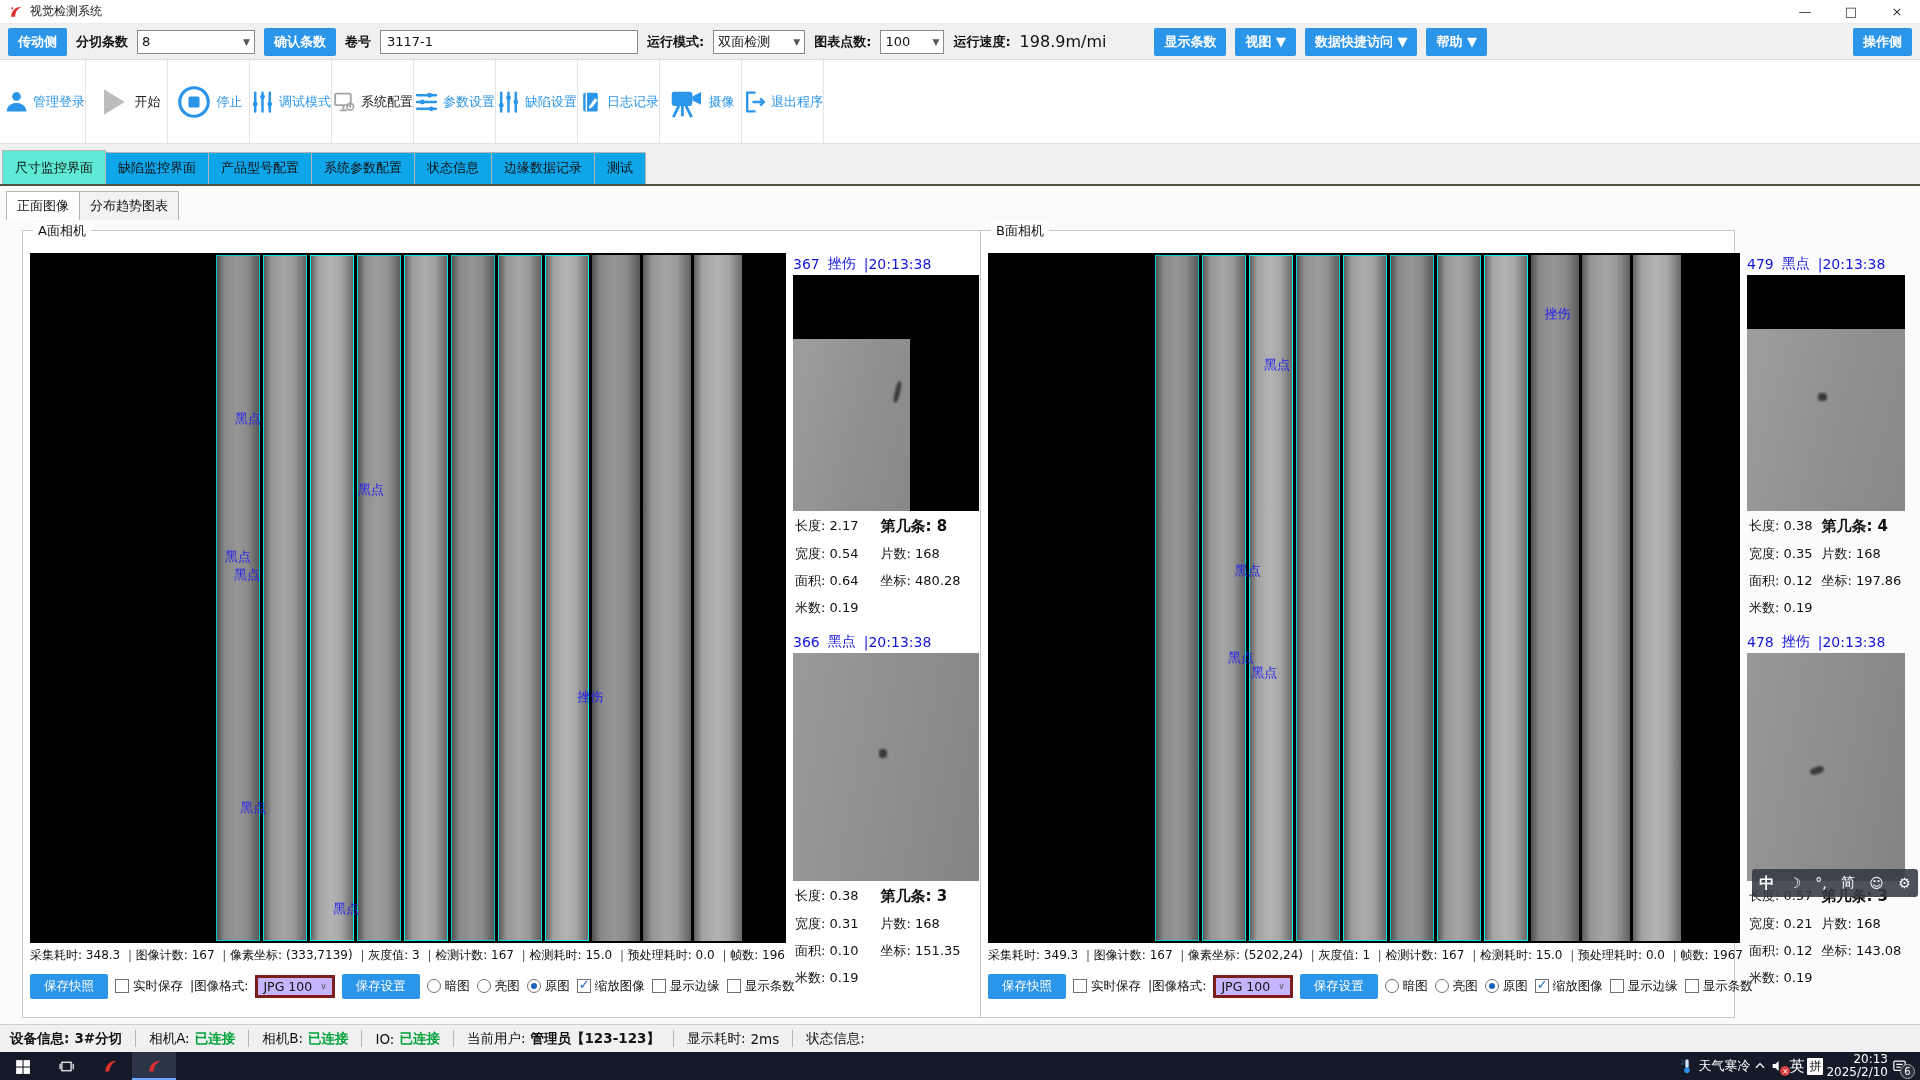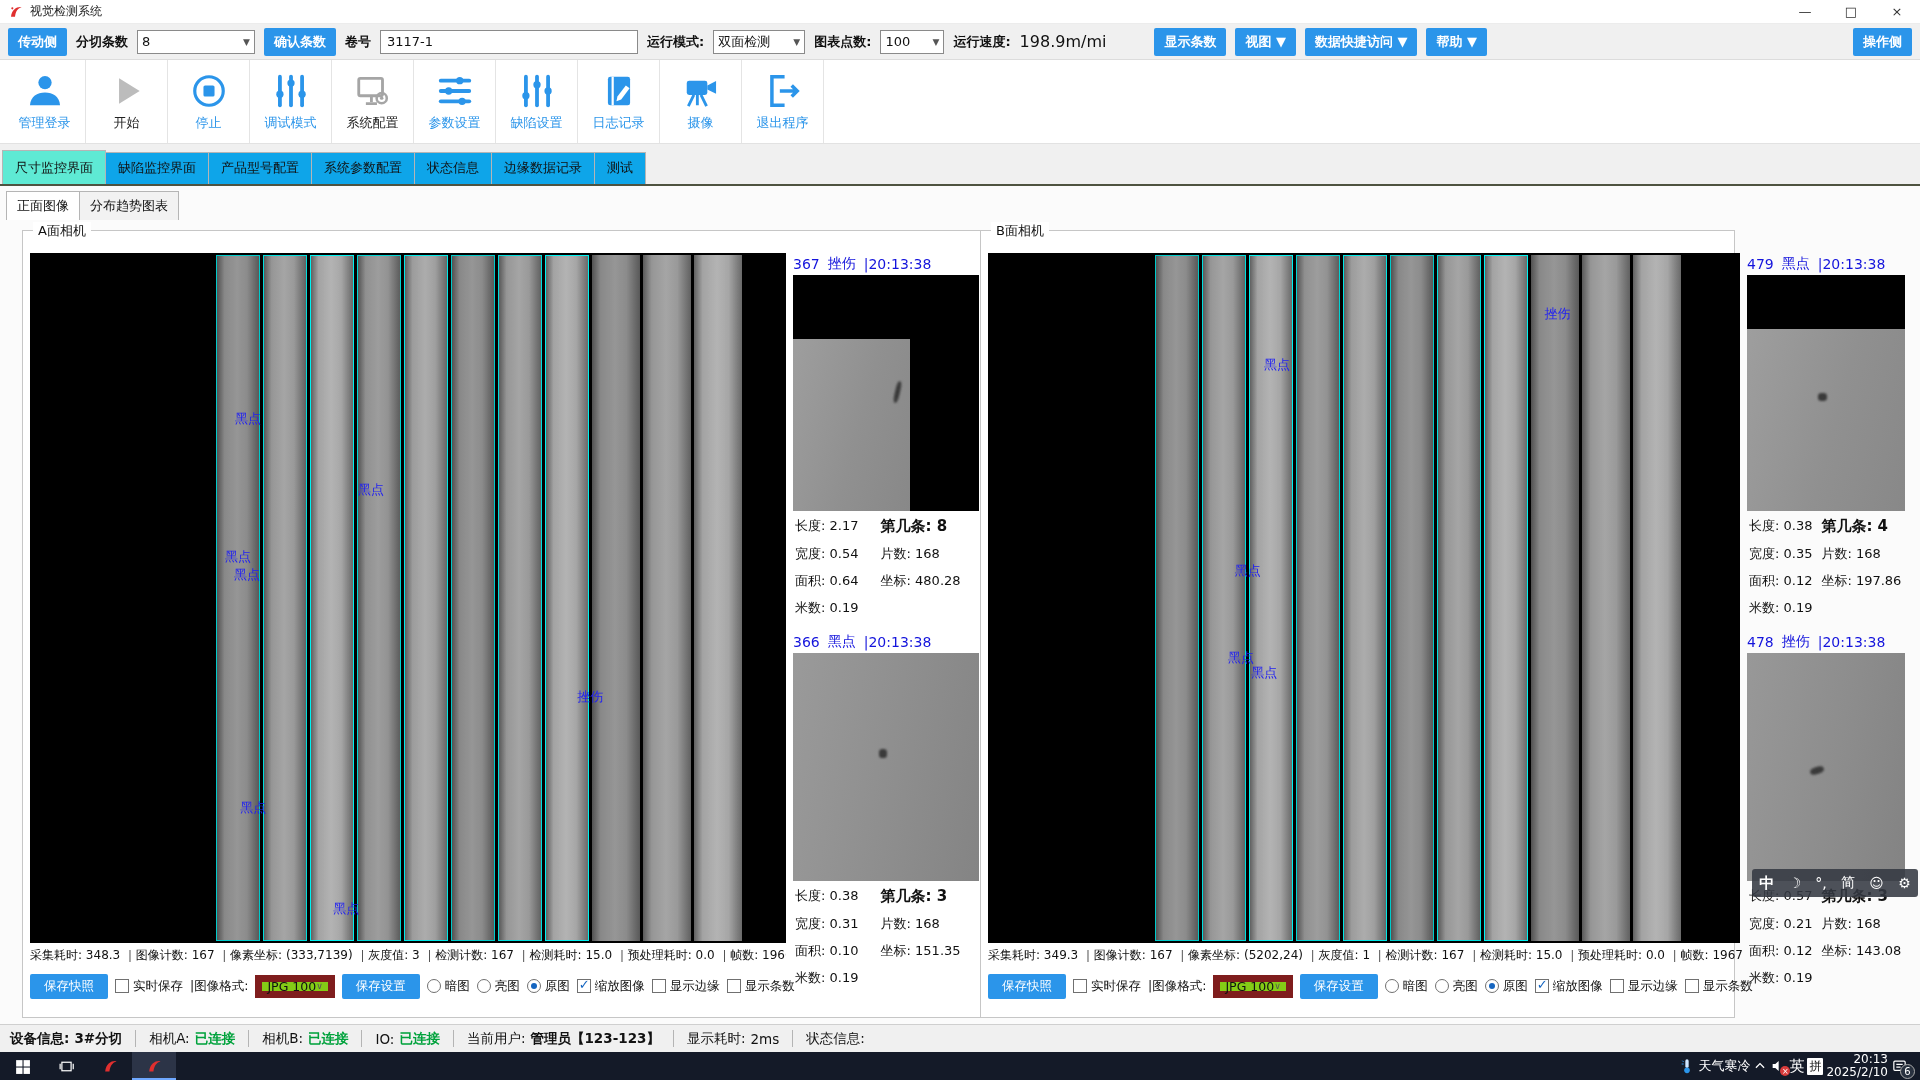--- a/index.html
+++ b/index.html
@@ -22,21 +22,21 @@
   .combo { background:#fff; border:1px solid #8a8a8a; height:24px; display:flex; align-items:center;
     padding:0 4px; font-size:13px; position:relative; }
   .combo .car { margin-left:auto; color:#555; font-size:9px; padding-left:6px; }
   .tinput { background:#fff; border:1px solid #8a8a8a; height:24px; display:flex; align-items:center;
     padding:0 6px; font-size:13px; }
   .speed { font-size:16px; white-space:nowrap; }
   .spacer { flex:1; }
   
   .iconbar { position:absolute; left:0; top:60px; width:1920px; height:84px; background:#fff;
     border-bottom:1px solid #e2e2e2; display:flex; align-items:stretch; padding-left:4px; }
-  .ibtn { width:82px; display:flex; flex-direction:column; align-items:center; justify-content:center;
+  .ibtn { width:82px; display:flex; flex-direction:row; align-items:center; justify-content:center;
     gap:4px; border-right:1px solid #e4e4e4; cursor:default; }
   .ibtn svg { width:38px; height:38px; }
   .ibtn .ilbl { font-size:13px; color:#2b95ea; white-space:nowrap; }
   .ibtn.dis .ilbl { color:#222; }
   
   .tabstrip { position:absolute; left:2px; top:150px; height:34px; display:flex; align-items:flex-end; }
   .tab { background:#0ea5e9; border:1px solid #b5b5b5; border-bottom:none; padding:6px 12px 7px;
     font-size:13px; margin-right:-1px; cursor:default; }
   .tab.active { background:#5eead4; padding-top:8px; position:relative; z-index:2; }
   .content { position:absolute; left:0; top:184px; width:1920px; height:840px; background:#fbfbfb;
@@ -76,22 +76,22 @@
     gap:7px; font-size:12.5px; white-space:nowrap; }
   .sm-btn { background:#2b95ea; color:#fff; padding:4px 14px; border-radius:2px; font-size:12.5px; cursor:default; }
   .chk { width:14px; height:14px; border:1px solid #707070; background:#fff; display:inline-block;
     vertical-align:-2px; position:relative; }
   .chk.on::after { content:"✓"; position:absolute; left:1px; top:-3px; color:#1565c0; font-size:13px; font-weight:bold; }
   .rad { width:14px; height:14px; border:1px solid #707070; border-radius:50%; background:#fff;
     display:inline-block; vertical-align:-2px; position:relative; }
   .rad.on::after { content:""; position:absolute; left:3px; top:3px; width:6px; height:6px;
     border-radius:50%; background:#1565c0; }
   .citem { display:flex; align-items:center; gap:4px; }
-  .fmt-sel { background:#84cc16; border:7px solid #7f1d1d; height:23px; display:flex; align-items:center;
-    padding:0 5px; }
+  .fmt-sel { background:#c4b5fd; border:3px solid #7f1d1d; height:23px; display:flex; align-items:center;
+    padding:0 5px; gap:8px; }
   .fmt-sel .car { font-size:9px; color:#555; }
   
   .statusbar { position:absolute; left:0; top:1024px; width:1920px; height:28px; background:#f0f0f0;
     border-top:1px solid #cfcfcf; display:flex; align-items:center; padding-left:10px; font-size:13.5px; }
   .sseg { display:flex; align-items:center; gap:5px; padding:0 13px; border-right:1px solid #b4b4b4;
     height:17px; white-space:nowrap; }
   .sseg:first-child { padding-left:0; }
   .green { color:#00a23c; font-weight:bold; }
   .bold { font-weight:bold; }
   

